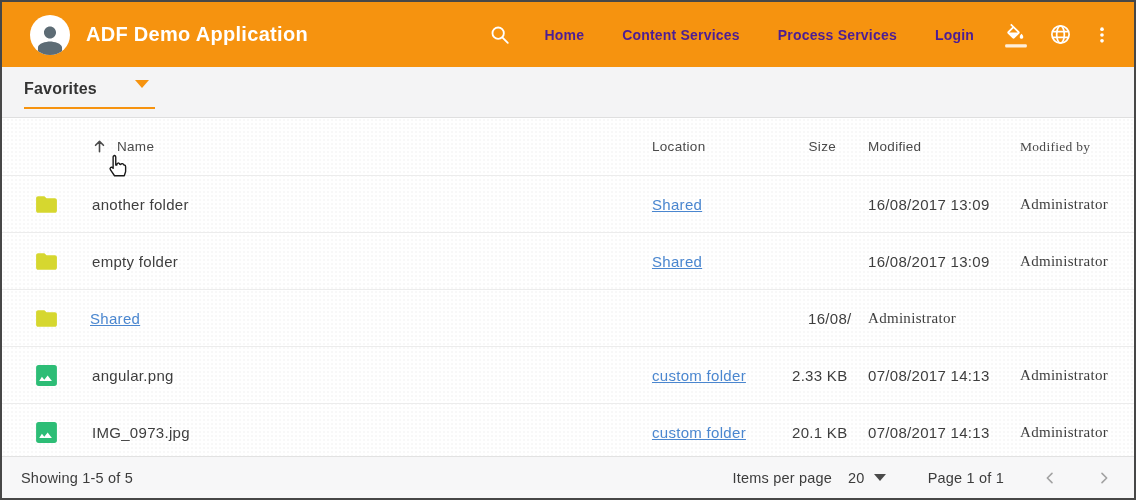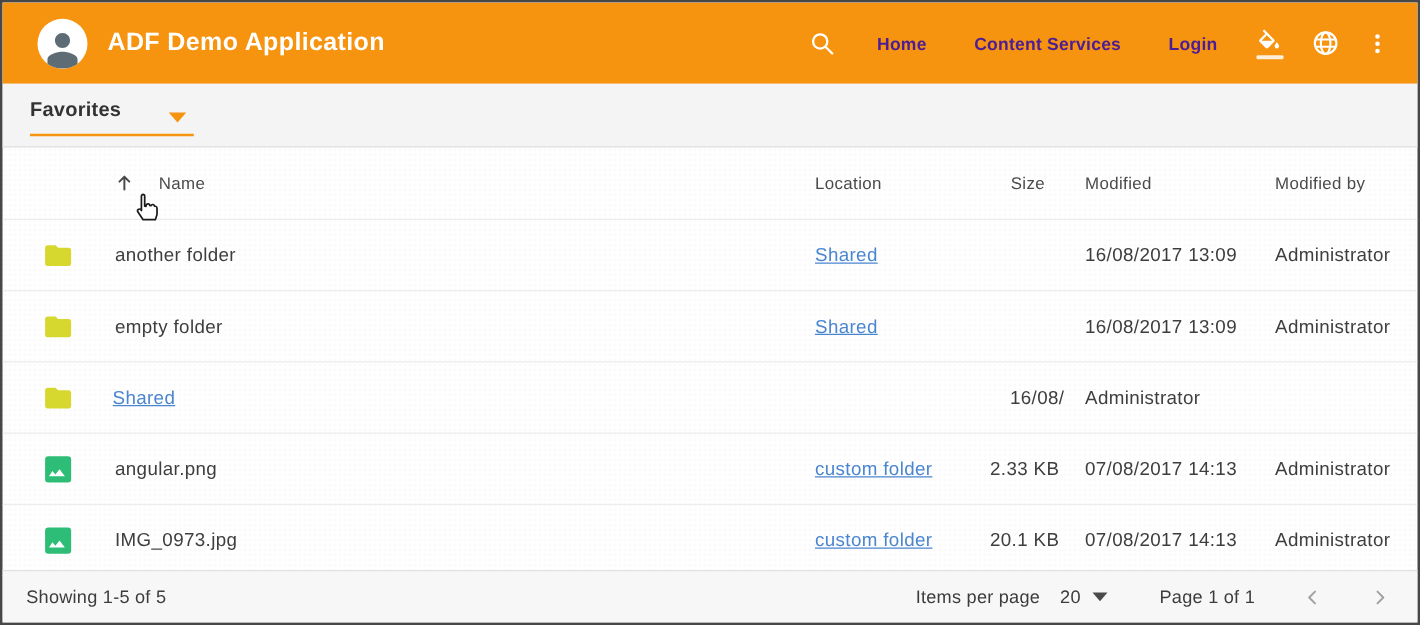--- a/index.html
+++ b/index.html
@@ -26,46 +26,46 @@
     padding:10px 19px;font-size:14px;font-weight:bold;letter-spacing:.2px;
     color:#4c1d95;cursor:pointer;white-space:nowrap;
   }
   .hdr-icon{padding:6px 10px;display:flex;align-items:center;cursor:pointer;}
   
   .toolbar{
     height:50px;background:#f4f4f5;border-bottom:1px solid #dfdfdf;
     display:flex;align-items:center;padding-left:22px;position:relative;
   }
   .fav-btn{
-    display:inline-flex;align-items:flex-end;
+    display:inline-flex;align-items:flex-start;
     border-bottom:2px solid var(--accent-orange,#f6930f);
     padding:4px 6px 9px 0;cursor:pointer;
   }
   .fav-label{font-size:16px;font-weight:bold;color:#333;letter-spacing:.2px;}
   .fav-caret{
     width:0;height:0;margin-left:38px;
     border-left:7px solid transparent;border-right:7px solid transparent;
     border-top:8px solid var(--accent-orange,#f6930f);
   }
   .cursor-overlay{position:absolute;left:101px;top:84px;width:30px;height:32px;pointer-events:none;}
   
   .grid-row{
     display:grid;grid-template-columns:88px 562px 140px 60px 152px 1fr;
     align-items:center;height:56px;border-bottom:1px solid #ececec;
     font-size:15px;color:#3e3e3e;letter-spacing:.3px;
   }
   .grid-row.header{height:57px;font-size:13.5px;color:#4a4a4a;}
   .cell{overflow:hidden;white-space:nowrap;}
   .cell-icon{padding-left:32px;display:flex;align-items:center;}
   .cell-name{padding-left:2px;}
-  .hdr-name{display:flex;align-items:center;gap:20px;padding-left:2px;cursor:pointer;}
+  .hdr-name{display:flex;align-items:center;gap:10px;padding-left:2px;cursor:pointer;}
   .hdr-location{text-align:left;cursor:pointer;}
   .cell-size,.hdr-size{text-align:right;padding-right:16px;}
   .cell-modified,.hdr-modified{padding-left:16px;}
-  .cell-modifiedby,.hdr-modifiedby{padding-left:16px;}
+  .cell-modifiedby,.hdr-modifiedby{padding-left:16px;font-family:Liberation Serif, serif;}
   .hdr-size,.hdr-modified,.hdr-modifiedby{cursor:pointer;}
   a.loc-link{color:var(--link-blue,#4a86cf);text-decoration:underline;cursor:pointer;}
   
   .paginator{
     position:absolute;left:0;right:0;bottom:0;height:41px;
     background:#f7f7f8;border-top:1px solid #e2e2e2;
     display:flex;align-items:center;font-size:14.5px;color:#3c3c3c;
     padding:0 22px 0 19px;letter-spacing:.2px;
   }
   .pg-right{margin-left:auto;display:flex;align-items:center;}
@@ -95,20 +95,21 @@
     <div class="search-btn">
       <svg width="22" height="22" viewBox="0 0 24 24">
         <circle cx="10" cy="10" r="6.2" fill="none" stroke="#fff" stroke-width="2"></circle>
         <line x1="14.8" y1="14.8" x2="20.5" y2="20.5" stroke="#fff" stroke-width="2" stroke-linecap="round"></line>
       </svg>
     </div>
 
     <div class="nav">
       <div class="nav-item">Home</div>
       <div class="nav-item">Content Services</div>
+      <div class="nav-item">Process Services</div>
       <div class="nav-item">Login</div>
     </div>
 
     <div class="hdr-icon">
       <svg width="26" height="26" viewBox="0 0 24 24">
         <path fill="#fff" d="M16.56 8.94L7.62 0 6.21 1.41l2.38 2.38-5.15 5.15c-.59.59-.59 1.54 0 2.12l5.5 5.5c.29.3.68.44 1.06.44s.77-.15 1.06-.44l5.5-5.5c.59-.58.59-1.53 0-2.12zM5.21 10L10 5.21 14.79 10H5.21zM19 11.5s-2 2.17-2 3.5c0 1.1.9 2 2 2s2-.9 2-2c0-1.33-2-3.5-2-3.5z" transform="translate(1.5 1.5) scale(0.82)"></path>
         <rect x="2" y="20.5" width="20" height="3" rx="1" fill="#fff" opacity="0.85"></rect>
       </svg>
     </div>
     <div class="hdr-icon">

